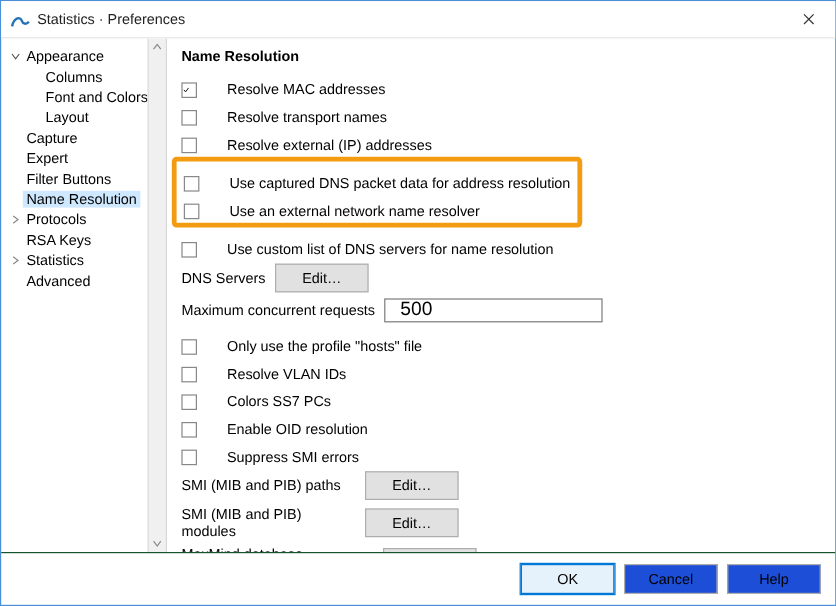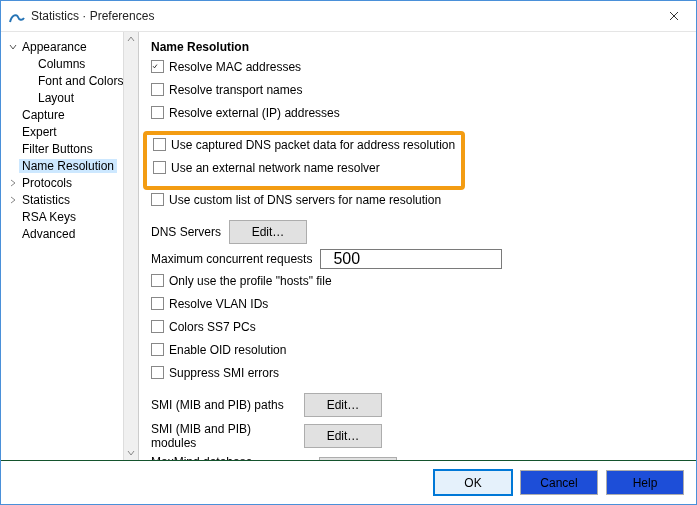--- a/index.html
+++ b/index.html
@@ -71,23 +71,24 @@
     padding: 8px 12px 8px 12px;
     box-sizing: border-box;
     overflow: auto;
     position: relative;
   }
   .section-title {
     font-weight: bold;
     margin-bottom: 6px;
   }
   .row {
-    display: flex; align-items: flex-start;
+    display: flex; align-items: flex-end;
     min-height: 22px;
     margin: 1px 0;
+    gap: 20px;
   }
   .check {
     width: 13px; height: 13px;
     border: 1px solid #888;
     margin-right: 5px;
     box-sizing: border-box;
     display:inline-flex; align-items:center; justify-content:center;
     background: #fff;
   }
   .check.checked::after {
@@ -212,30 +213,30 @@
       </div>
       <div class="tree-row">
         <span class="tree-arrow">
           <svg width="8" height="8" viewBox="0 0 8 8">
               <path d="M2 1 L6 4 L2 7" stroke="#888" stroke-width="1" fill="none"></path>
             </svg>
         </span>
         <span class="tree-label">Protocols</span>
       </div>
       <div class="tree-row">
+        <span class="tree-spacer"></span>
+          <span class="tree-label">RSA Keys</span>
+      </div>
+      <div class="tree-row">
         <span class="tree-arrow">
           <svg width="8" height="8" viewBox="0 0 8 8">
               <path d="M2 1 L6 4 L2 7" stroke="#888" stroke-width="1" fill="none"></path>
             </svg>
         </span>
         <span class="tree-label">Statistics</span>
-      </div>
-      <div class="tree-row">
-        <span class="tree-spacer"></span>
-          <span class="tree-label">RSA Keys</span>
       </div>
       <div class="tree-row">
         <span class="tree-spacer"></span>
           <span class="tree-label">Advanced</span>
       </div>
 
       <div class="sidebar-scrollbar">
         <div class="sb-btn">
             <svg width="8" height="8" viewBox="0 0 8 8">
               <path d="M1 6 L4 2 L7 6" stroke="#888" fill="none"></path>

